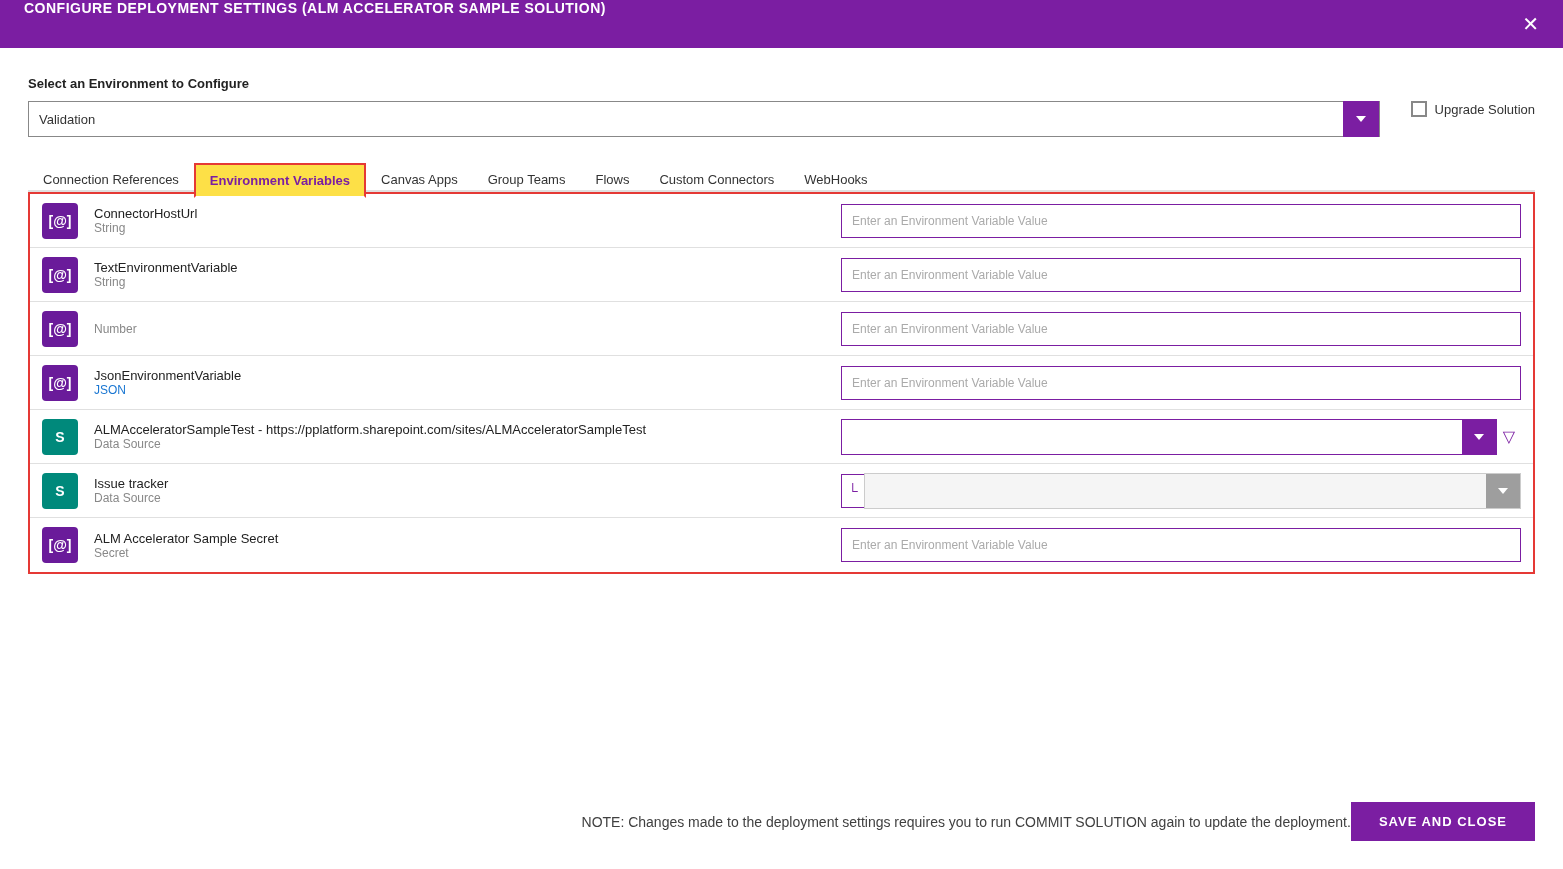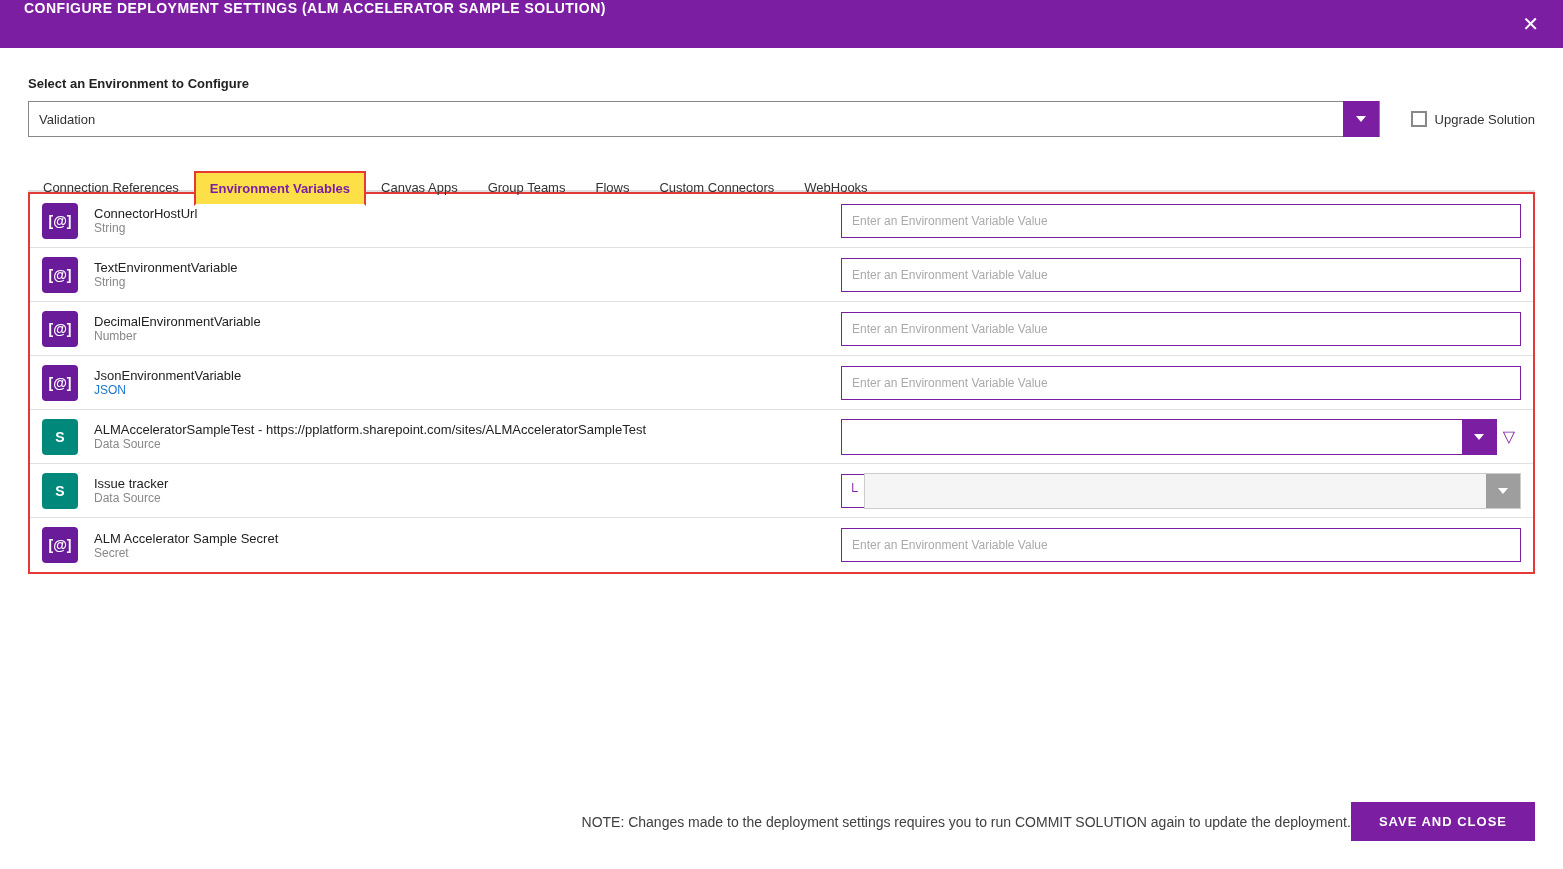--- a/index.html
+++ b/index.html
@@ -45,21 +45,21 @@
 
     .section-label {
       font-size: 13px;
       font-weight: 600;
       margin-bottom: 10px;
       color: #222;
     }
 
     .env-select-row {
       display: flex;
-      align-items: center;
+      align-items: flex-start;
       margin-bottom: 18px;
       gap: 31px;
     }
     .env-dropdown {
       flex: 1;
       display: flex;
       align-items: center;
       border: 1px solid #888;
       height: 36px;
     }
@@ -98,21 +98,21 @@
       border-bottom: 2px solid #e0e0e0;
       margin-bottom: 0;
     }
     .tab {
       padding: 8px 14px;
       font-size: 13px;
       cursor: pointer;
       color: #333;
       border: 1px solid transparent;
       position: relative;
-      top: 16px;
+      top: 8px;
     }
     .tab.active {
       font-weight: 700;
       color: #7B1EA2;
       border: 2px solid #e53935;
       border-bottom: 2px solid #fff;
       background: #fde047;
       z-index: 1;
     }
 
@@ -345,21 +345,20 @@
         <div class="var-type">String</div>
       </div>
       <div class="var-input-area">
         <input class="var-input" type="text" placeholder="Enter an Environment Variable Value" style="">
       </div>
     </div>
 
     <div class="var-row">
       <div class="var-icon icon-purple">[@]</div>
       <div class="var-info">
-        <div class="var-name">DecimalEnvironmentVariable</div>
         <div class="var-type">Number</div>
       </div>
       <div class="var-input-area">
         <input class="var-input" type="text" placeholder="Enter an Environment Variable Value" style="">
       </div>
     </div>
 
     <div class="var-row">
       <div class="var-icon icon-purple">[@]</div>
       <div class="var-info">

